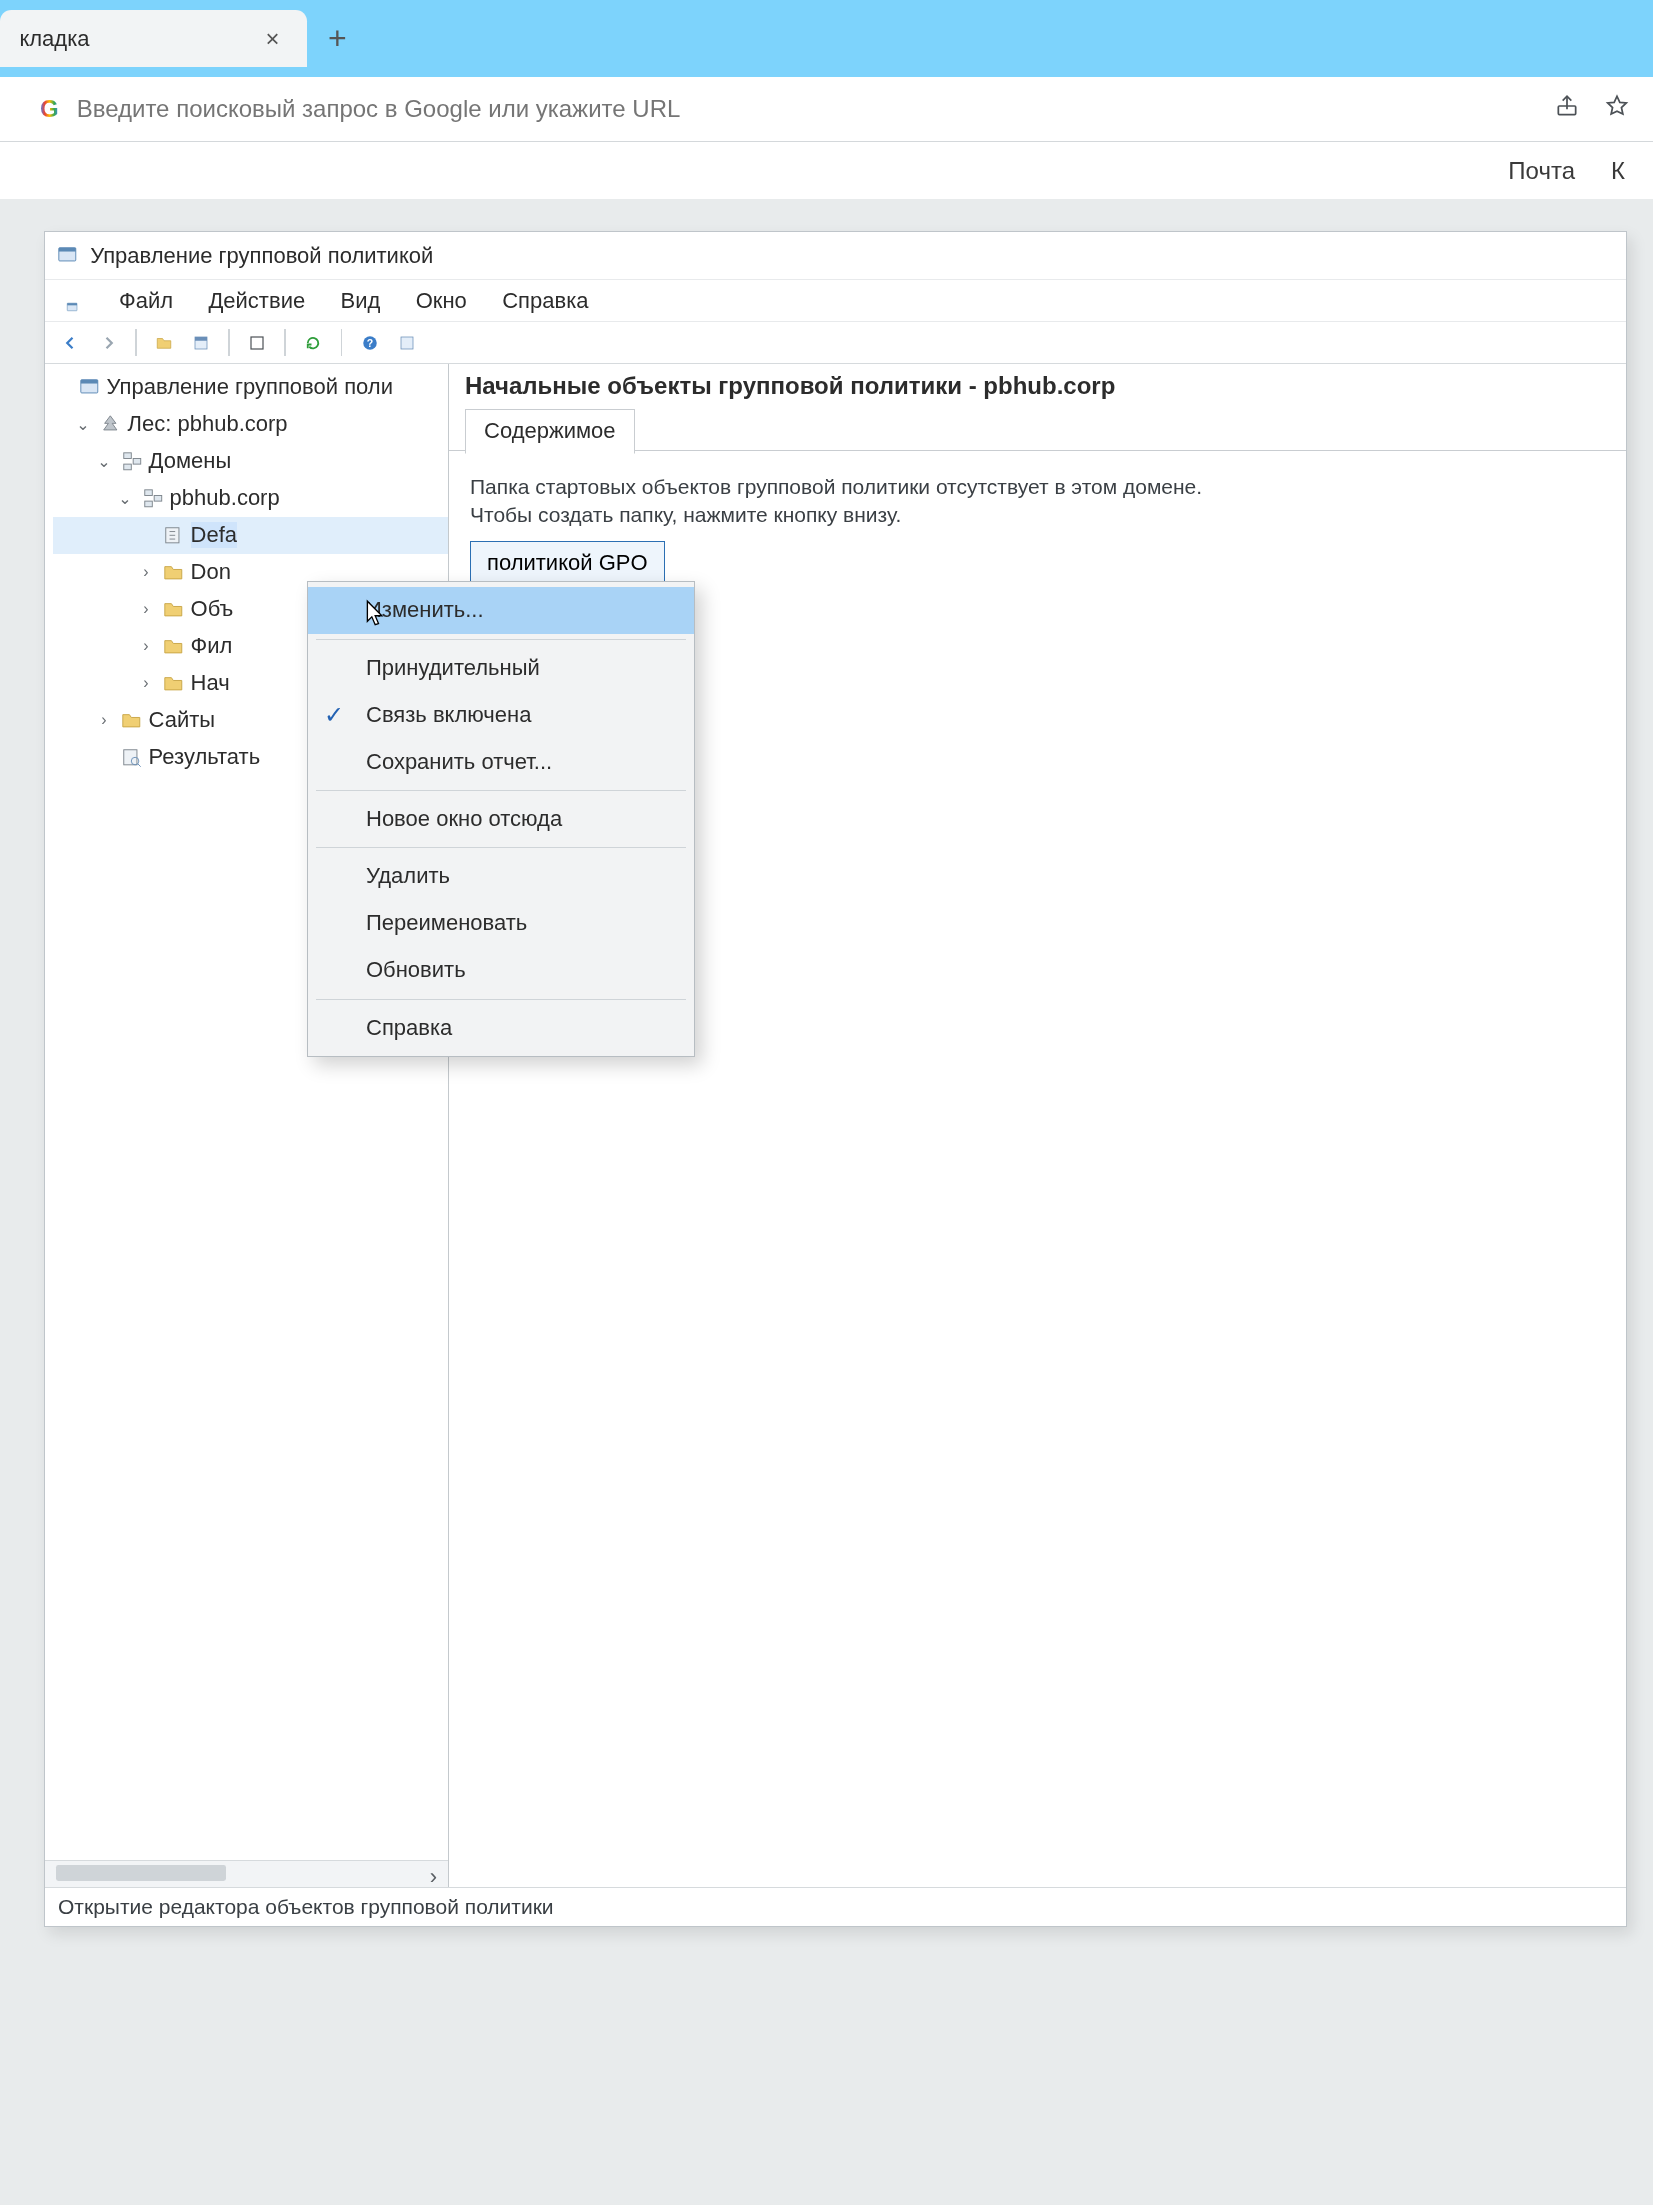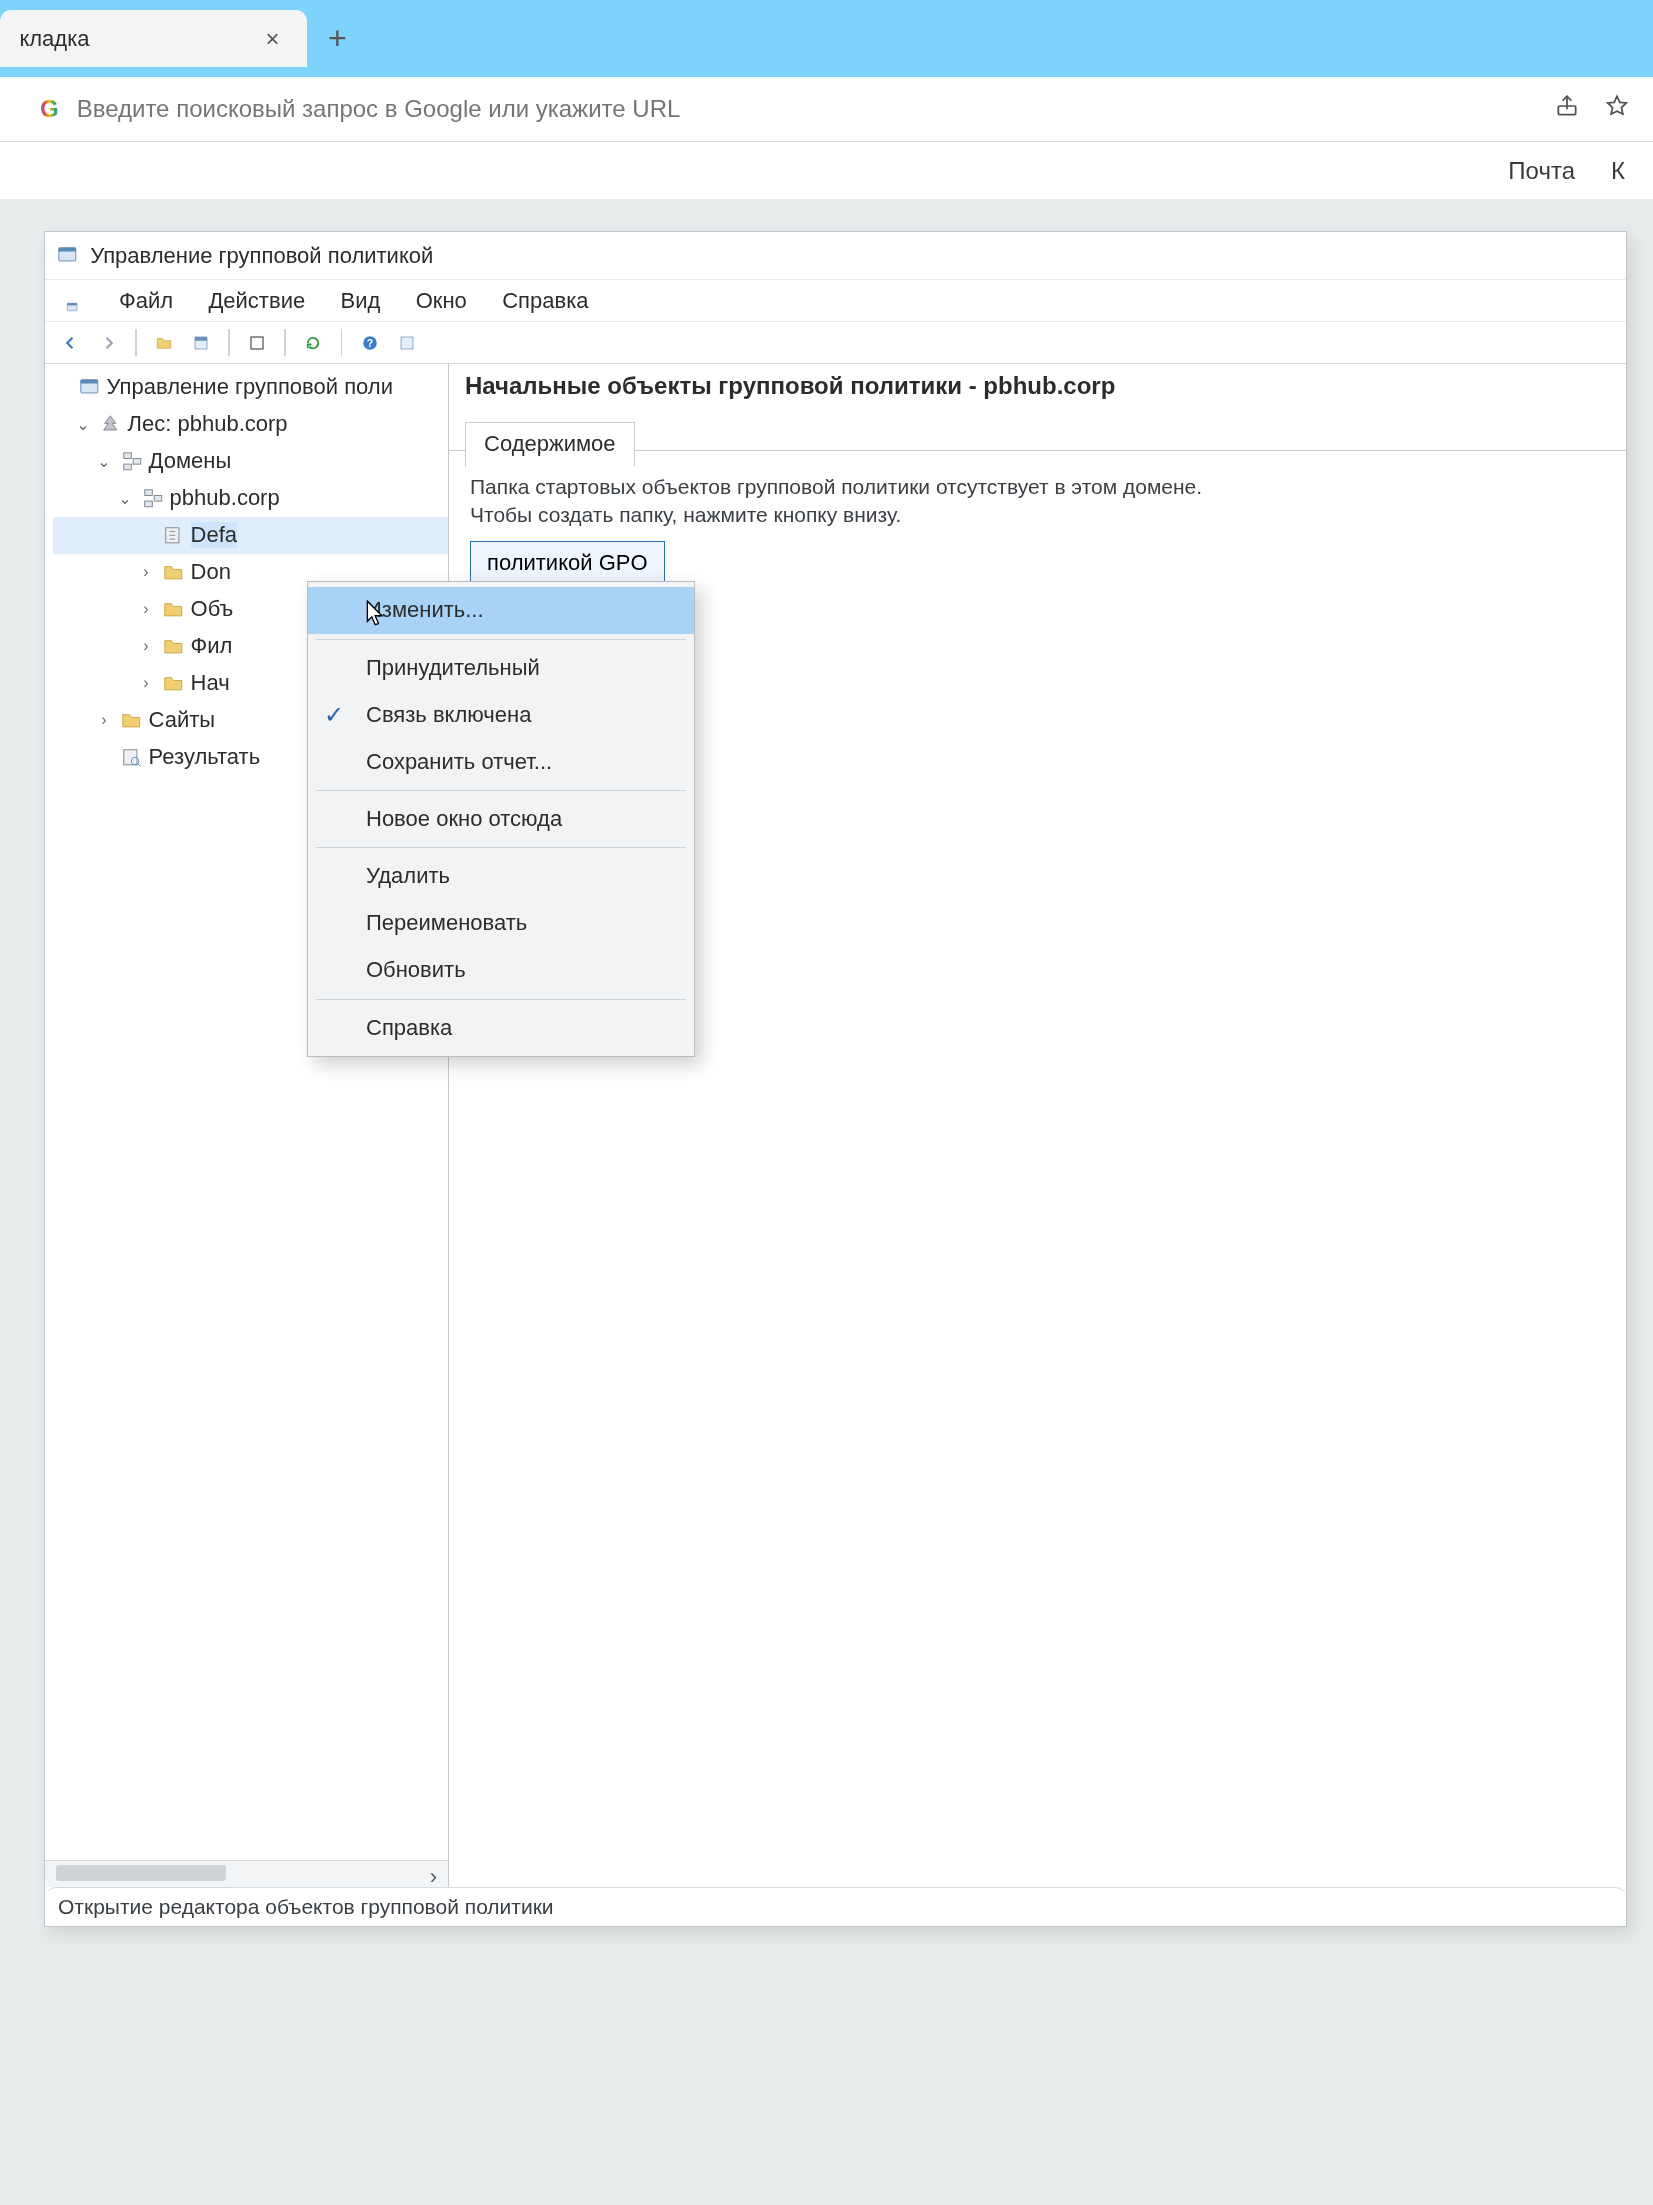--- a/index.html
+++ b/index.html
@@ -49,25 +49,25 @@
   .indent-4 { padding-left: 84px; }
   .node.sel { background: #e0eefb; }
   .node.sel .lbl { background: #cfe4fb; }
   .h-scroll { height: 27.5px; border-top: 0.8px solid #d6dadd; background: #f2f4f6; position: relative; }
   .h-scroll .thumb { position: absolute; left: 11.3px; top: 4.8px; height: 16px; width: 170px; background: #cfd4d8; border-radius: 2.4px; }
   .h-scroll .arrow-r { position: absolute; right: 4.8px; top: 3.2px; width: 19.4px; height: 19.4px; color: #5a5f64; text-align: center; }
 
   .content-pane { flex: 1; display: flex; flex-direction: column; }
   .content-title { font-size: 24px; font-weight: 700; padding: 8px 16px 4.8px; }
   .tabstrip { display: flex; padding-left: 16px; border-bottom: 0.8px solid #c9cdd1; }
-  .tab { padding: 8px 18px 9.7px; border: 0.8px solid #c9cdd1; border-bottom: 1.6px solid #fff; background: #fff; position: relative; top: 17px; font-size: 22px; }
+  .tab { padding: 8px 18px 9.7px; border: 0.8px solid #c9cdd1; border-bottom: 1.6px solid #fff; background: #fff; position: relative; top: 4px; font-size: 22px; }
   .content-body { padding: 24px 21px; font-size: 21px; color: #3a3f44; }
   .content-body p { margin-bottom: 3.2px; }
   .action-btn { margin-top: 11.3px; height: 44px; border: 1.6px solid #2b6fb3; background: #eef5fc; padding: 0 16px; font-size: 22px; display: inline-flex; align-items: center; }
-  .statusbar { height: 39px; border-top: 0.8px solid #d6dadd; display: flex; align-items: center; padding: 0 13px; font-size: 21px; color: #3a3f44; border-radius: 11px; }
+  .statusbar { height: 39px; border-top: 0.8px solid #d6dadd; display: flex; align-items: center; padding: 0 13px; font-size: 21px; color: #3a3f44; }
 
   
   .ctx { position: absolute; left: 307px; top: 581px; width: 388px; background: #f2f3f4; border: 0.8px solid #b7bdc2; box-shadow: 6.5px 8px 18px rgba(0,0,0,.18); padding: 4.8px 0; z-index: 50; }
   .ctx-item { height: 47px; display: flex; align-items: center; padding-left: 58px; position: relative; font-size: 22px; }
   .ctx-item.hl { background: #a9d3f6; }
   .ctx-sep { height: 0.8px; background: #cfd4d8; margin: 4.8px 8px; }
   .ctx-check { position: absolute; left: 16px; color: #2462b3; font-size: 24px; }
   .cursor { position: absolute; left: 365px; top: 599px; z-index: 60; pointer-events: none; }
 
   

